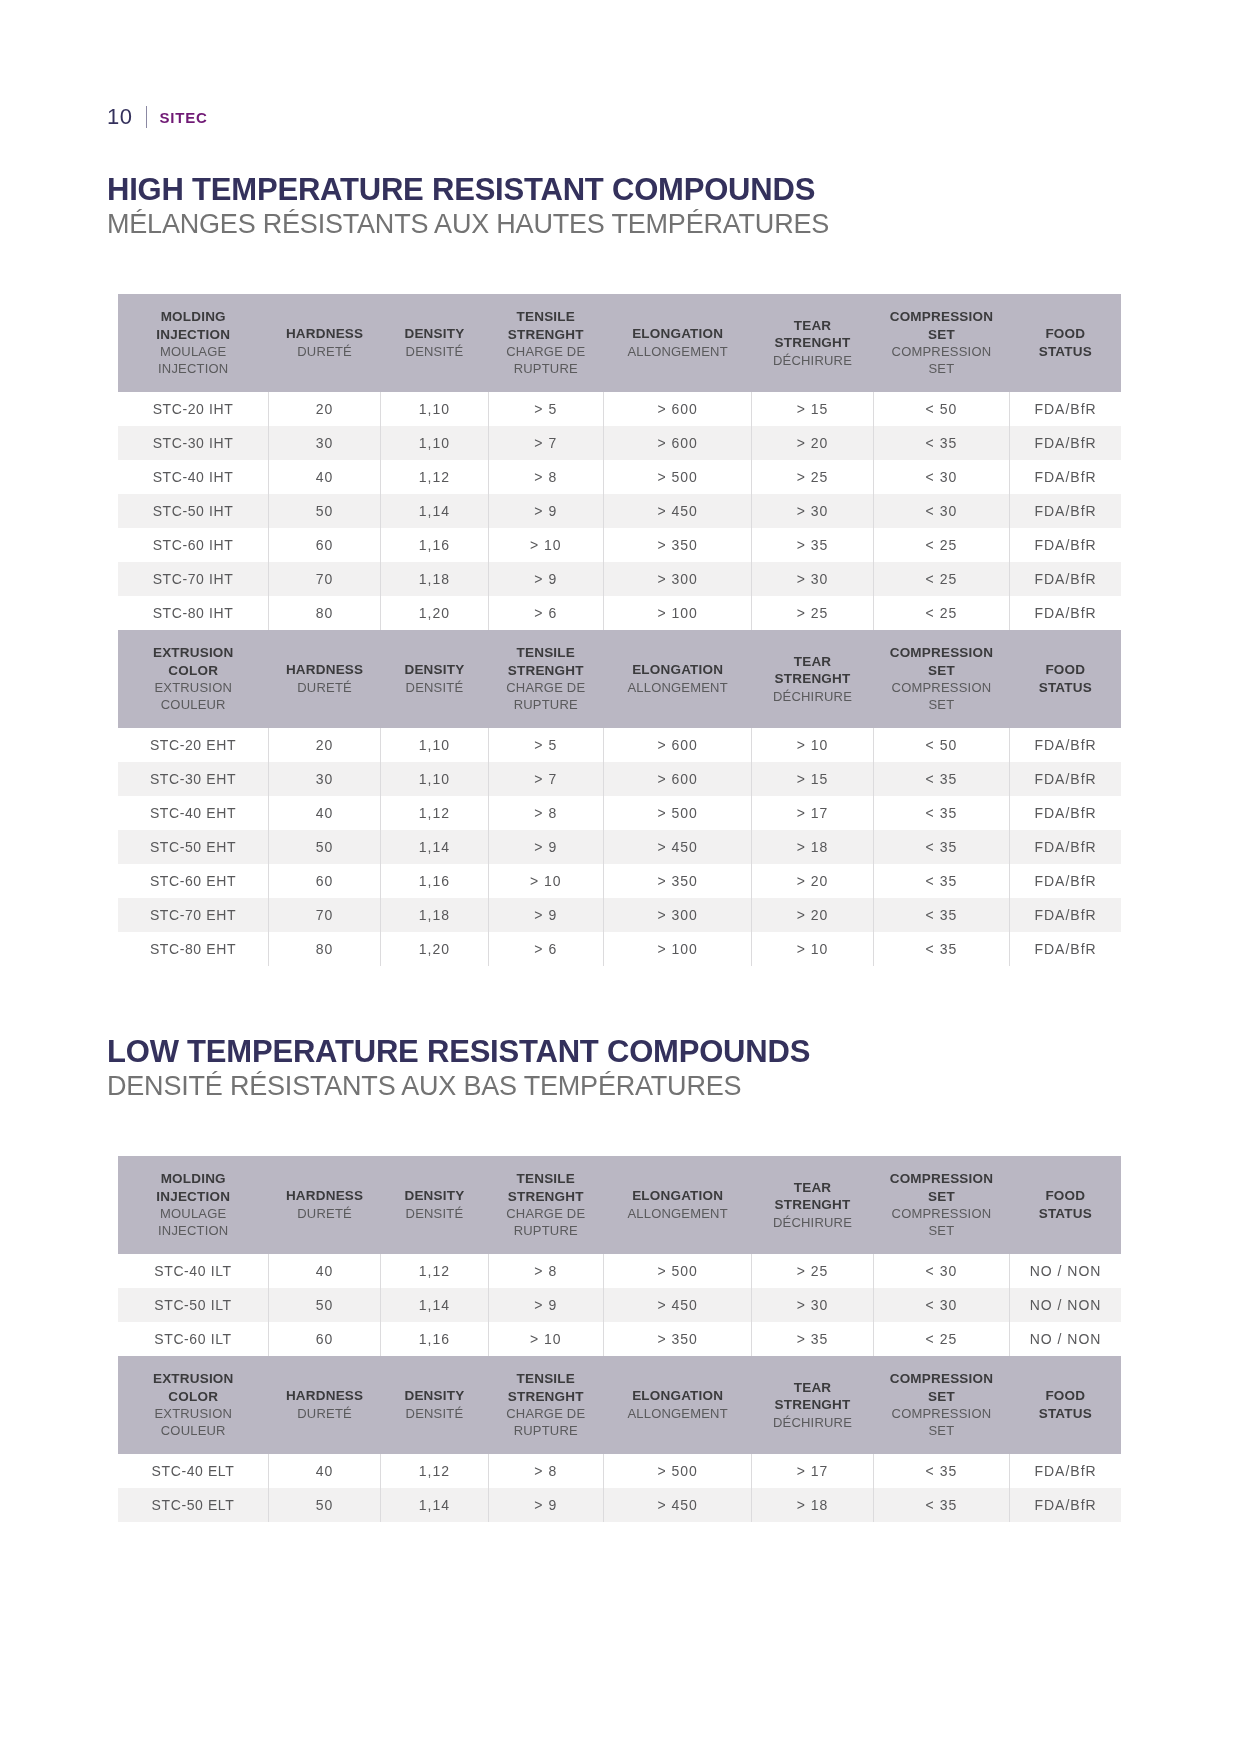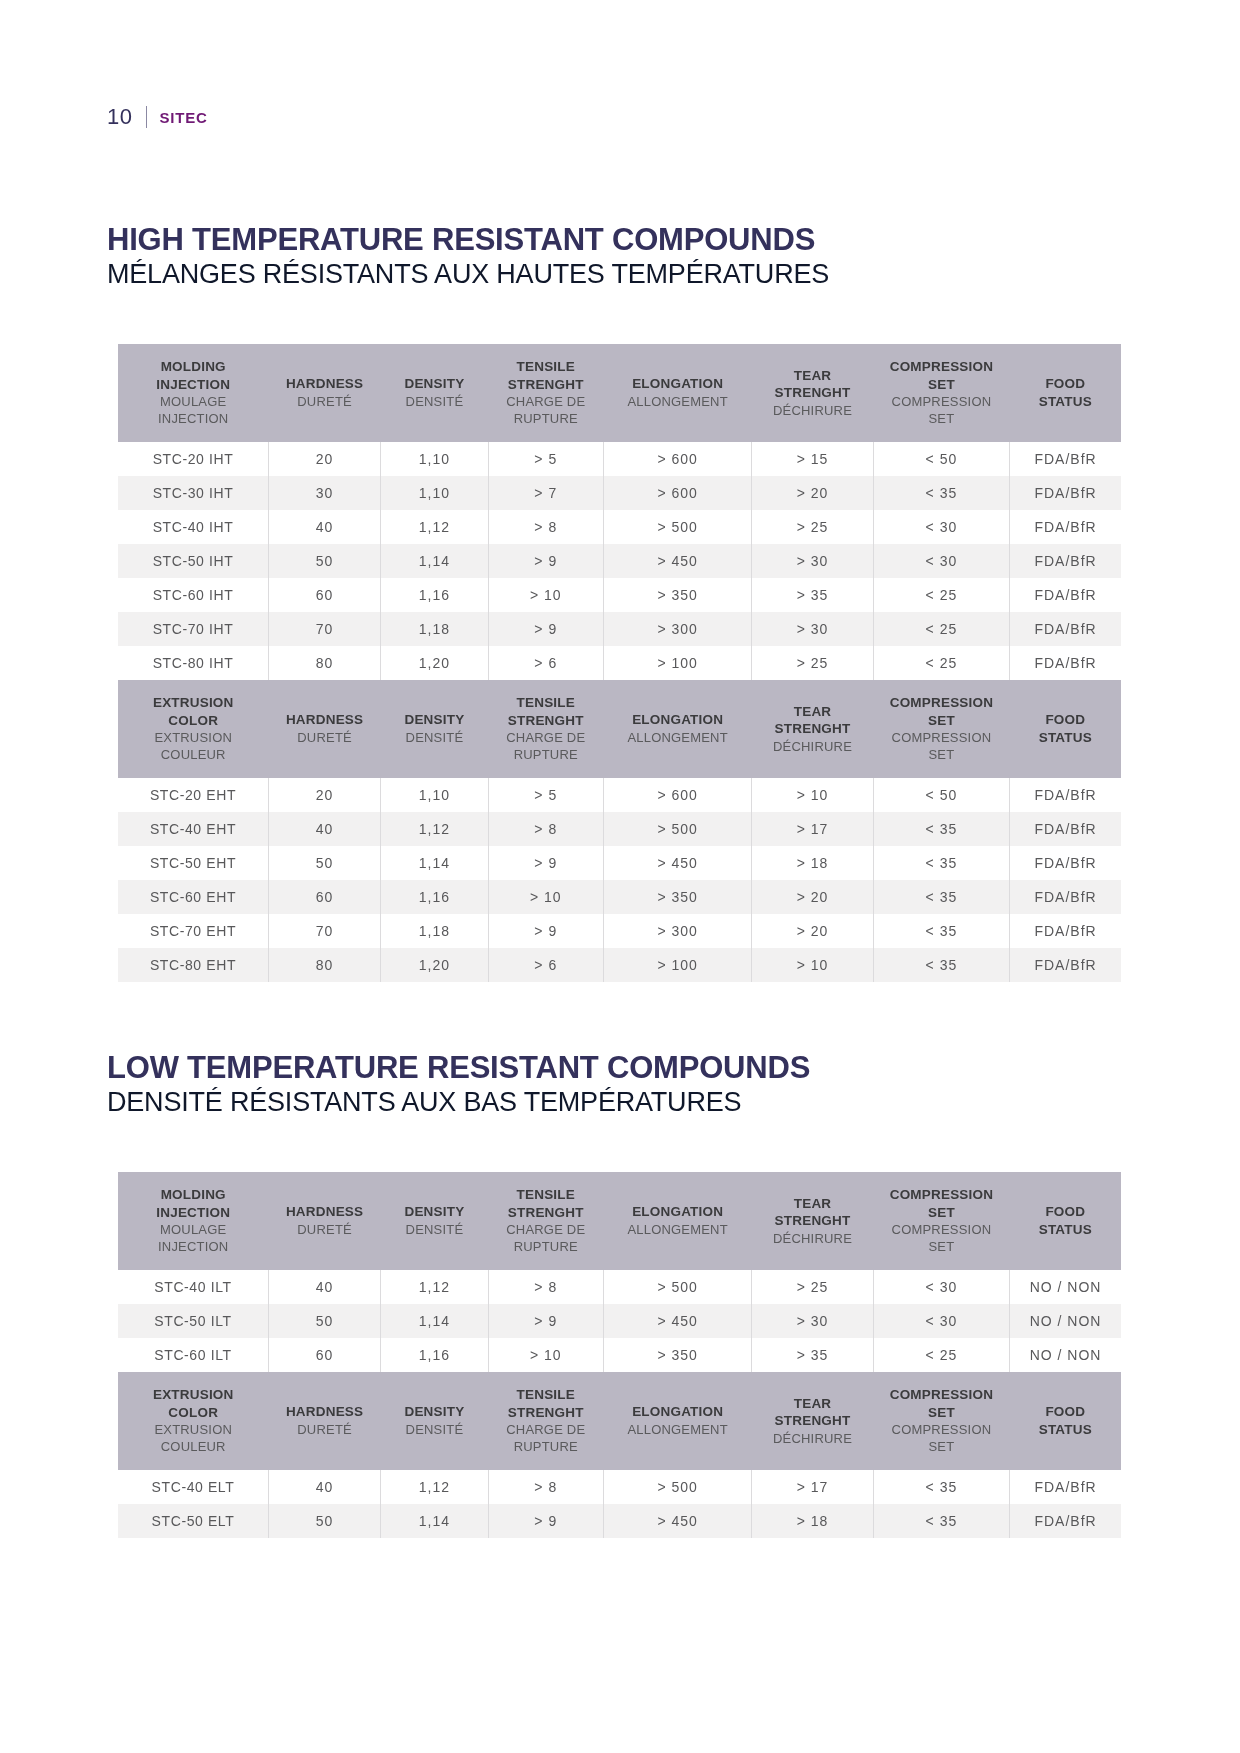--- a/index.html
+++ b/index.html
@@ -45,24 +45,24 @@
     font-size: 31px;
     line-height: 36px;
     font-weight: 700;
     color: #34315c;
     letter-spacing: -0.2px;
   }
   .section-subtitle {
     font-size: 27px;
     line-height: 32px;
     font-weight: 400;
-    color: #0f172a;
+    color: #737373;
     letter-spacing: -0.2px;
   }
-  .section-high .section-title { margin-top: 92px; }
+  .section-high .section-title { margin-top: 42px; }
   .section-low  .section-title { margin-top: 68px; }
   .tables-block { margin-top: 54px; margin-left: 11px; }
   
   table.tbl {
     border-collapse: collapse;
     table-layout: fixed;
     width: 1003px;
   }
   table.tbl thead th {
     background: #bab7c3;
@@ -288,20 +288,30 @@
                 <td>STC-20 EHT</td>
                 <td>20</td>
                 <td>1,10</td>
                 <td>&gt; 5</td>
                 <td>&gt; 600</td>
                 <td>&gt; 10</td>
                 <td>&lt; 50</td>
                 <td>FDA/BfR</td>
               </tr>
               <tr>
+                <td>STC-30 EHT</td>
+                <td>30</td>
+                <td>1,10</td>
+                <td>&gt; 7</td>
+                <td>&gt; 600</td>
+                <td>&gt; 15</td>
+                <td>&lt; 35</td>
+                <td>FDA/BfR</td>
+              </tr>
+              <tr>
                 <td>STC-40 EHT</td>
                 <td>40</td>
                 <td>1,12</td>
                 <td>&gt; 8</td>
                 <td>&gt; 500</td>
                 <td>&gt; 17</td>
                 <td>&lt; 35</td>
                 <td>FDA/BfR</td>
               </tr>
               <tr>

